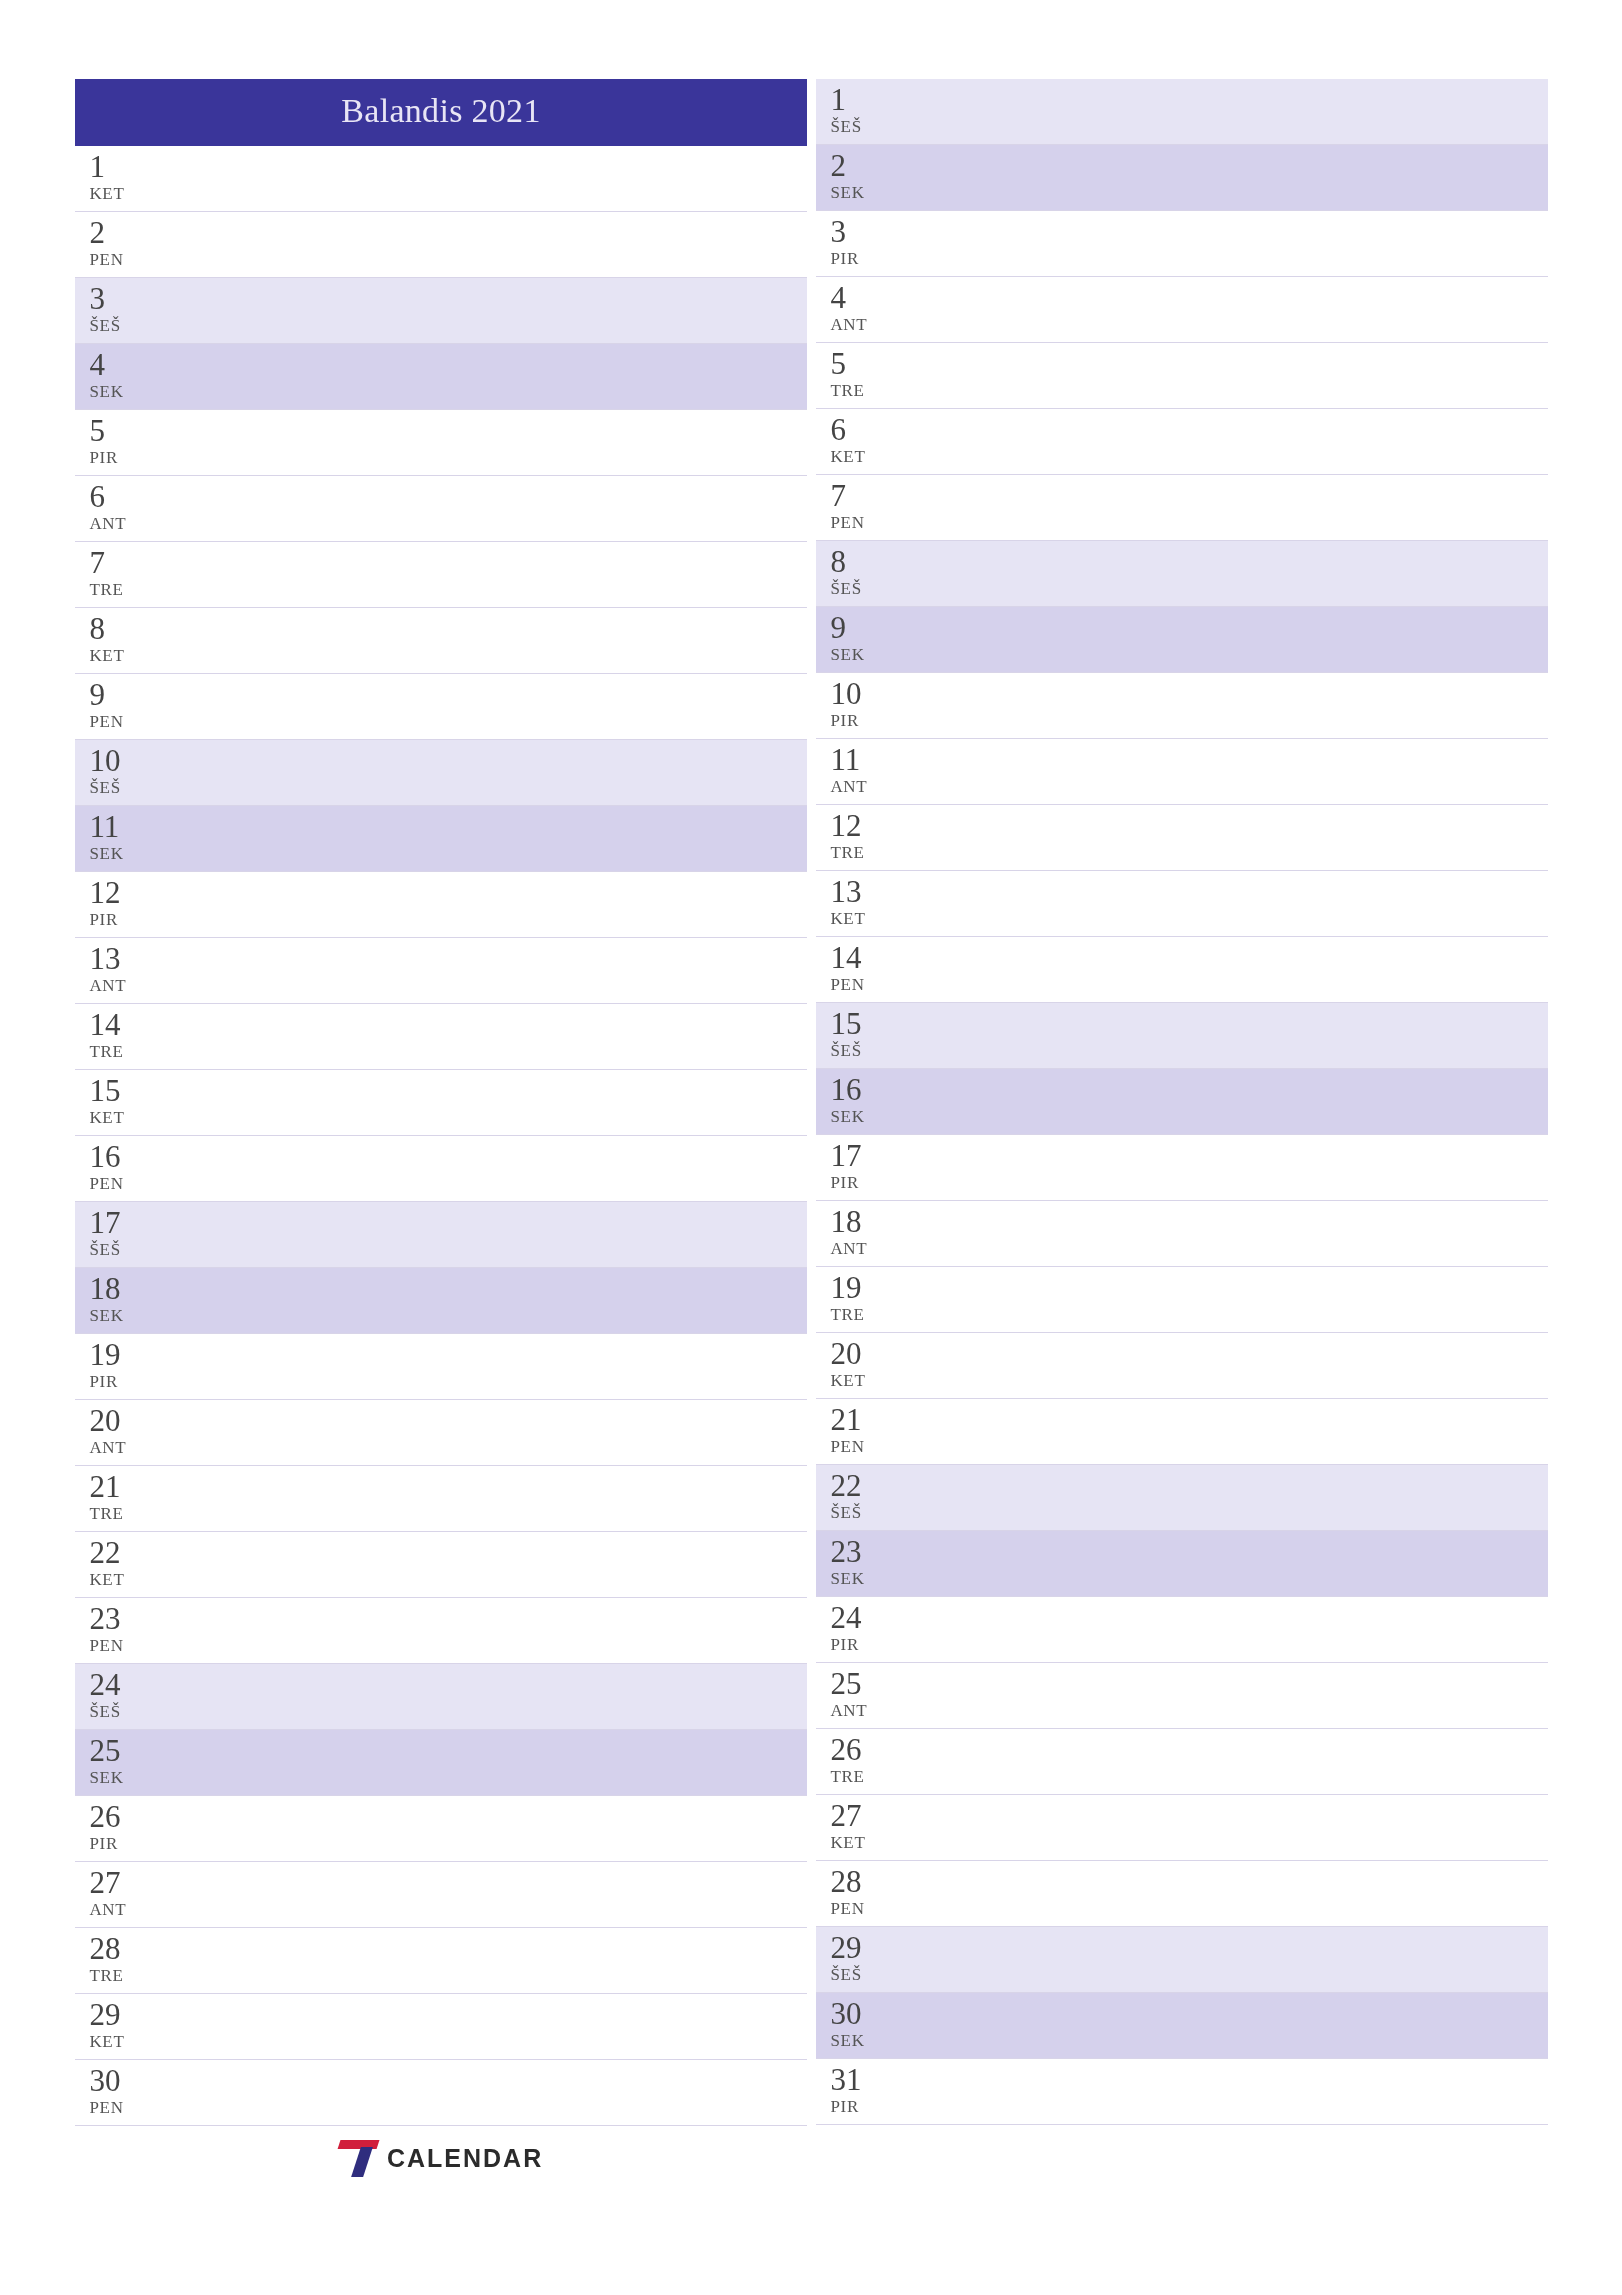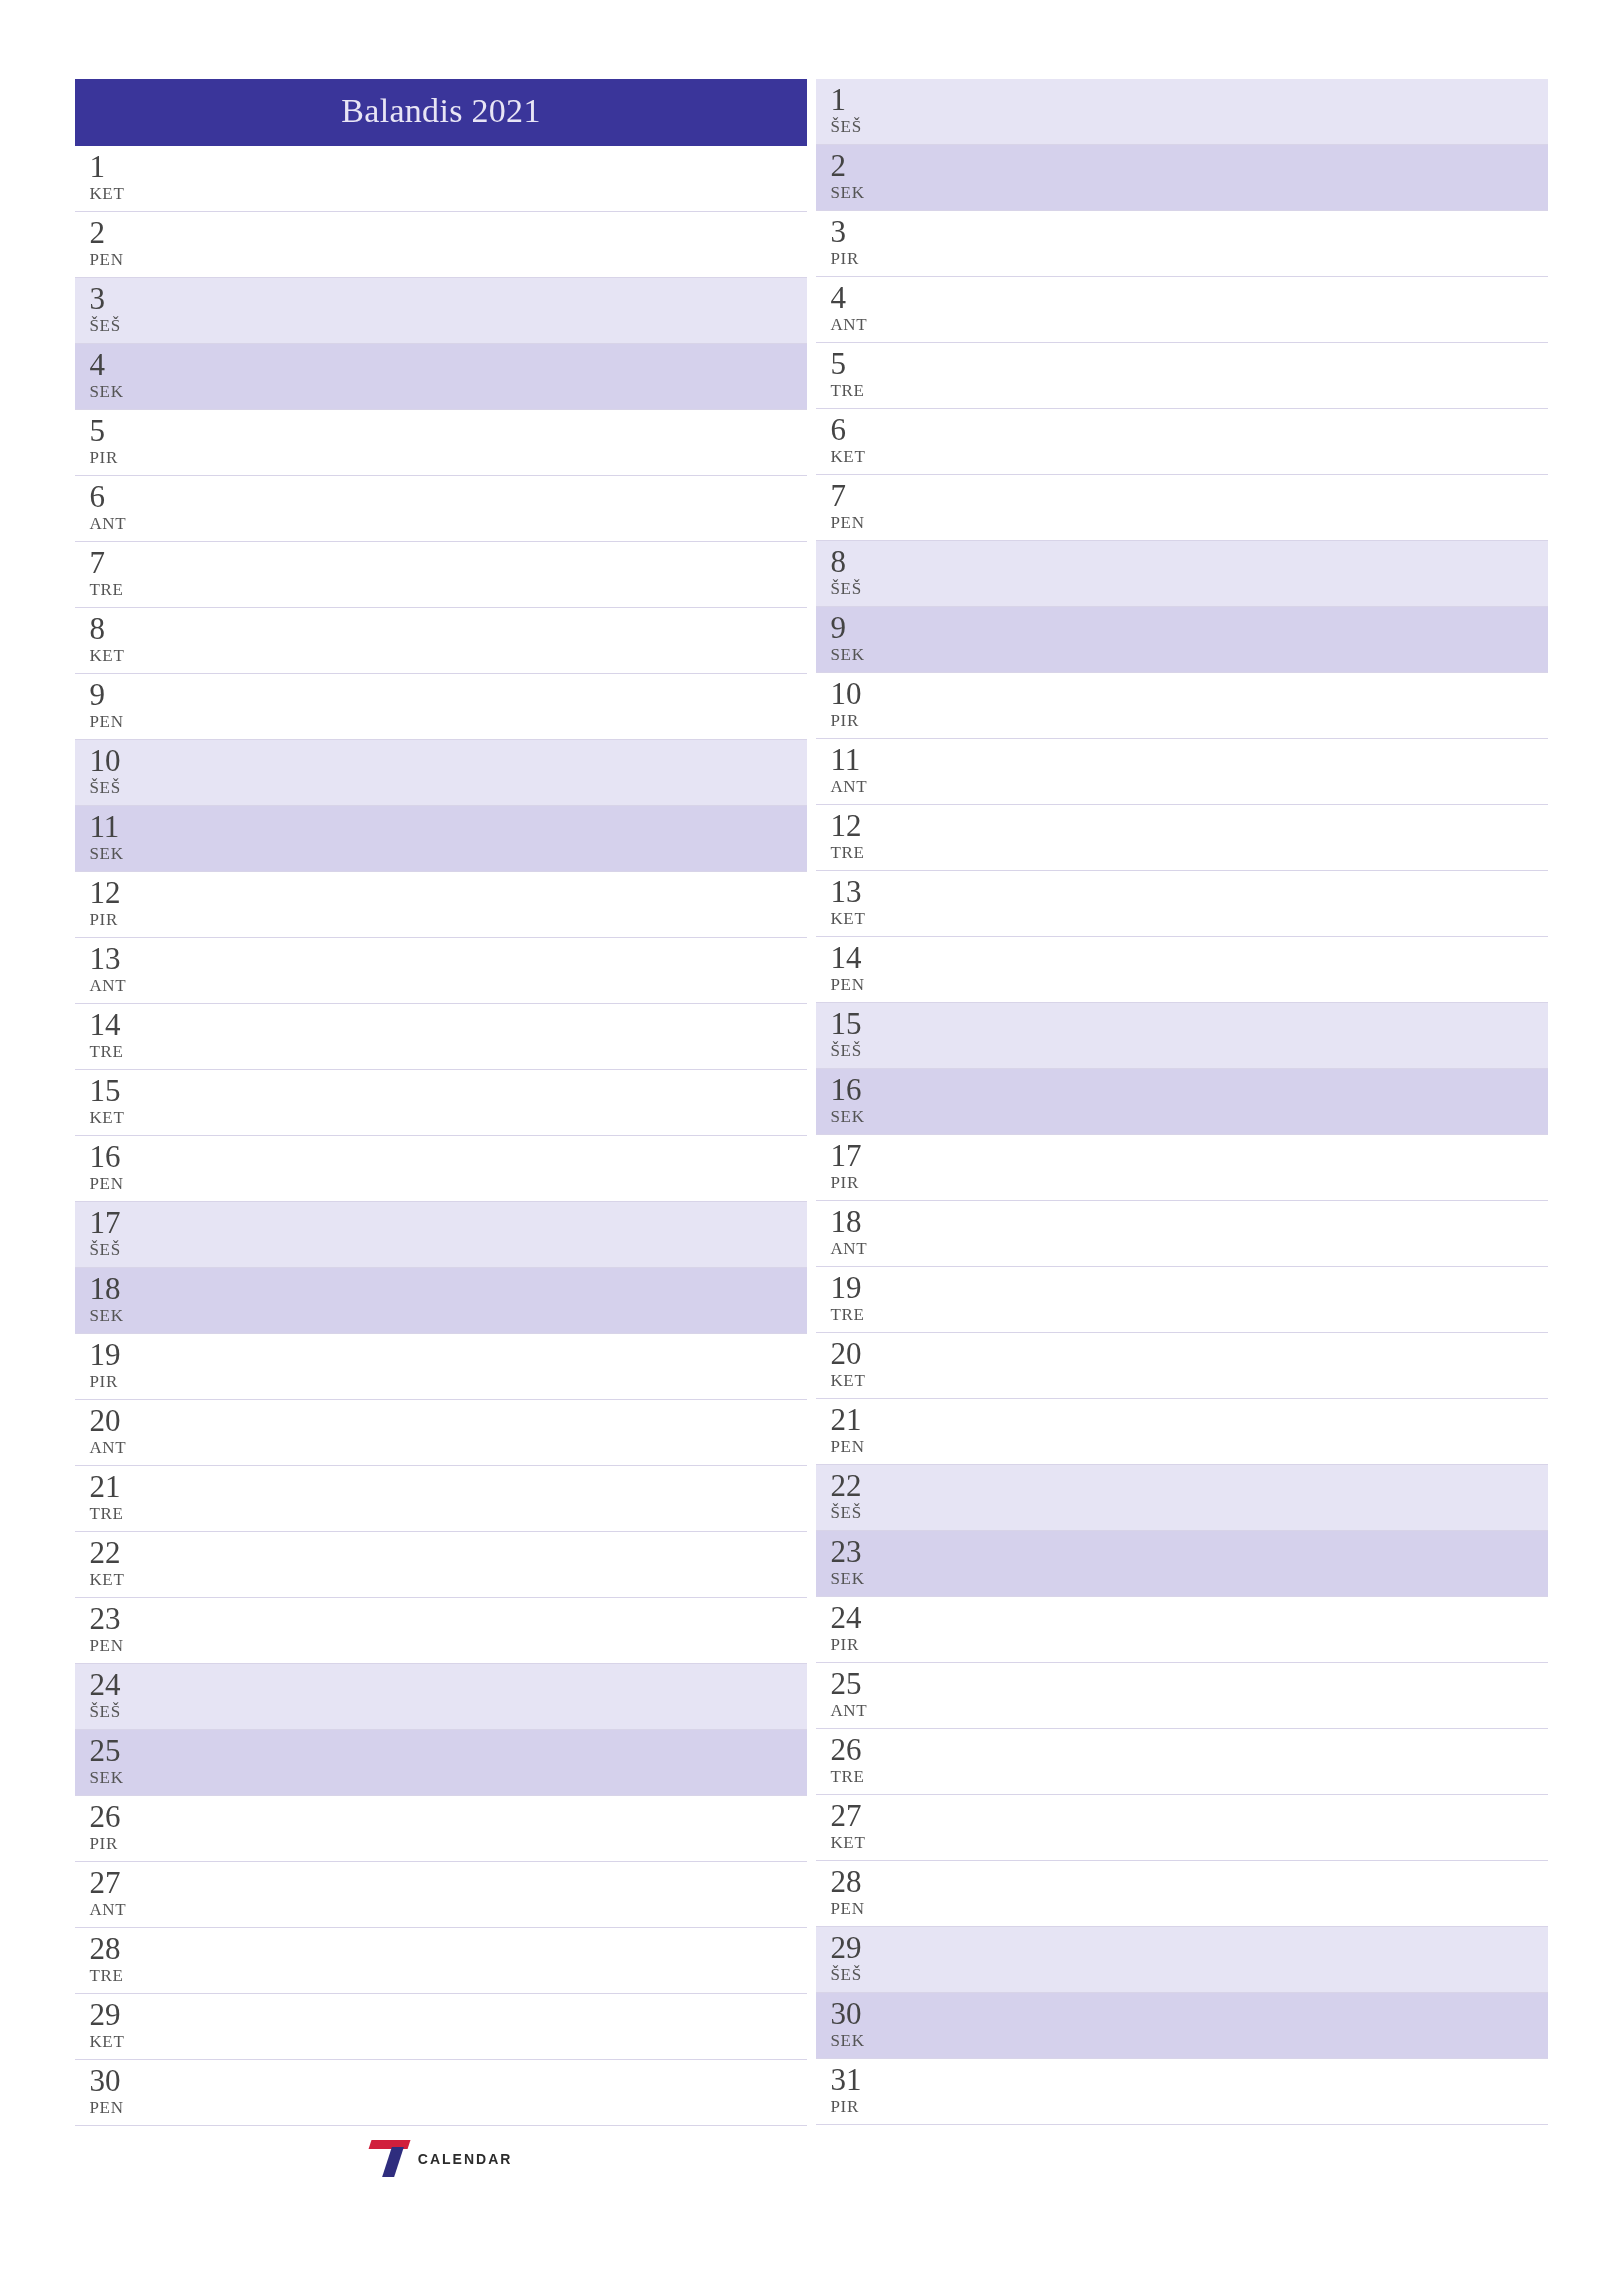--- a/index.html
+++ b/index.html
@@ -83,21 +83,21 @@
   .logo-seven .bar-diag {
     position: absolute;
     top: 6.5px; left: 17px;
     width: 11.8px; height: 30px;
     background: #2f2d7e;
     transform: skewX(-18deg);
   }
   .logo-text {
     font-family: Arial, Helvetica, sans-serif;
     font-weight: 900;
-    font-size: 14px;
+    font-size: 25px;
     letter-spacing: 2px;
     color: #2b2b2b;
   }
 </style>
 </head>
 <body>
 
 <div class="page">
 
   <div class="month-col">

